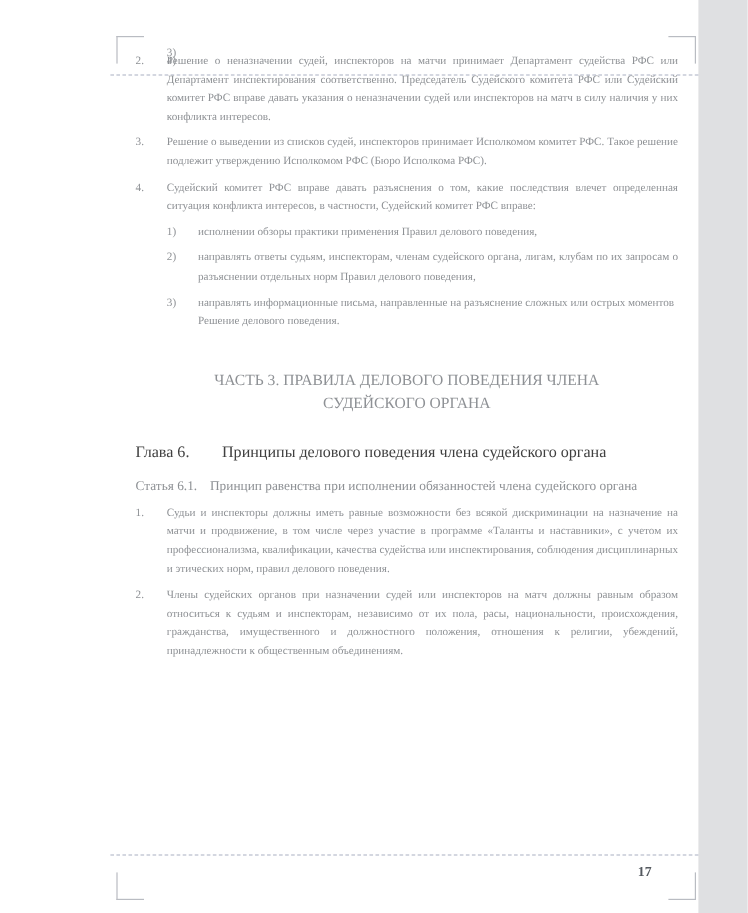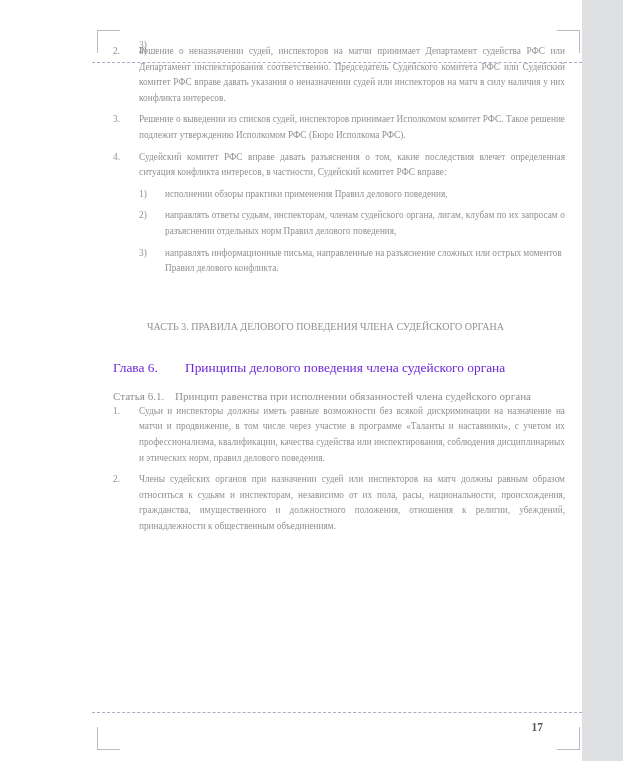--- a/index.html
+++ b/index.html
@@ -96,44 +96,45 @@
     position: absolute;
     left: 0;
     top: 0;
     width: 20px;
     text-align: left;
   }
   .sub.loose { text-align: left; }
 
   
   .part-heading {
-    margin-top: 40px;
+    margin-top: 30px;
     margin-bottom: 22px;
-    text-align: left;
-    font-size: 10px;
+    text-align: center;
+    font-size: 13px;
     line-height: 19px;
     color: #8e9195;
     padding: 0 34px;
   }
 
   
   .chapter-heading {
     font-size: 13.4px;
     line-height: 19px;
-    color: #6d28d9;
+    color: #404040;
     margin-bottom: 11px;
     white-space: nowrap;
   }
   .chapter-heading .ch-num { display: inline-block; width: 72px; }
 
   
   .article-heading {
     font-size: 11.1px;
     line-height: 16px;
     color: #8e9195;
+    margin-bottom: 8px;
   }
   .article-heading .art-num { display: inline-block; width: 62px; }
 
   
   .page-number {
     position: absolute;
     left: 517px;
     top: 721px;
     width: 26px;
     text-align: right;
@@ -183,21 +184,21 @@
     <div class="sub loose">
       <span class="marker">1)</span>
       <span>исполнении обзоры практики применения Правил делового поведения,</span>
     </div>
     <div class="sub">
       <span class="marker">2)</span>
       <span>направлять ответы судьям, инспекторам, членам судейского органа, лигам, клубам по их запросам о разъяснении отдельных норм Правил делового поведения,</span>
     </div>
     <div class="sub loose">
       <span class="marker">3)</span>
-      <span>направлять информационные письма, направленные на разъяснение сложных или острых моментов Правил делового конфликта.</span>
+      <span>направлять информационные письма, направленные на разъяснение сложных или острых моментов Решение делового поведения.</span>
     </div>
 
     <div class="part-heading">ЧАСТЬ 3. ПРАВИЛА ДЕЛОВОГО ПОВЕДЕНИЯ ЧЛЕНА СУДЕЙСКОГО ОРГАНА</div>
 
     <div class="chapter-heading">
       <span class="ch-num">Глава 6.</span><span>Принципы делового поведения члена судейского органа</span>
     </div>
 
     <div class="article-heading">
       <span class="art-num">Статья 6.1.</span><span>Принцип равенства при исполнении обязанностей члена судейского органа</span>

